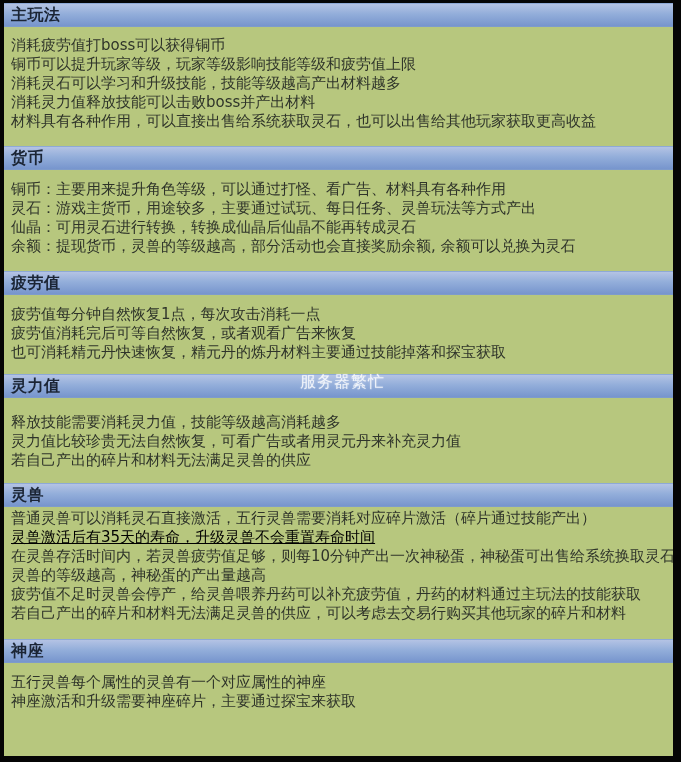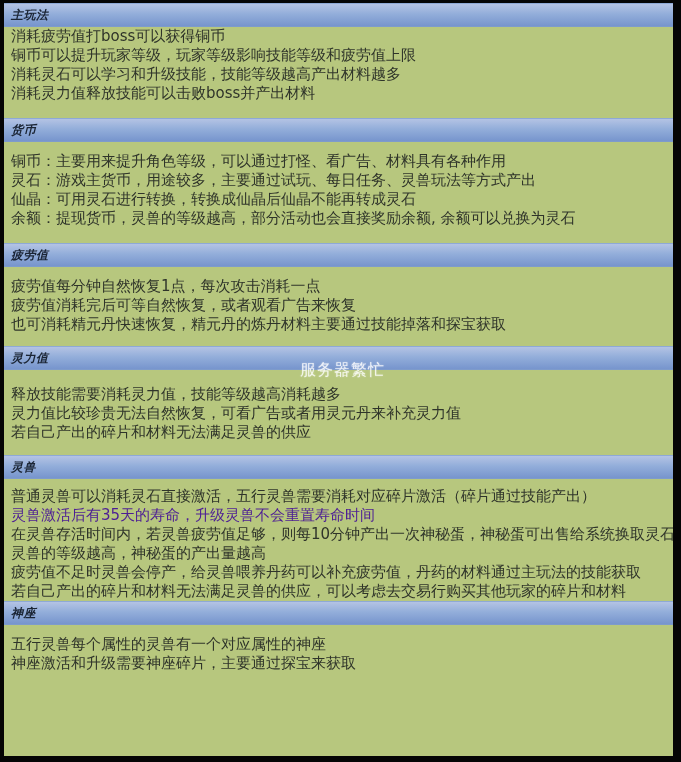--- a/index.html
+++ b/index.html
@@ -26,47 +26,46 @@
   .section-header {
     height: 24px;
     display: flex;
     align-items: center;
     padding-left: 7px;
     box-sizing: border-box;
     background: linear-gradient(180deg, #b4c3e4 0%, #93aeda 45%, #7795cd 100%);
     border-top: 1px solid #8ea9d6;
     border-bottom: 1px solid #7e9bcb;
     color: #1b2535;
-    font-size: 12px;
+    font-size: 16px;
     font-weight: bold;
     letter-spacing: 0.5px;
-    font-style: italic;
   }
   .section-body {
     padding-left: 7px;
     padding-right: 2px;
     color: #2f342a;
     font-size: 15px;
     line-height: 19px;
   }
   .line { white-space: nowrap; }
-  .red-line { color: #4c1d95; }
+  .red-line { color: #000000; text-decoration: underline; }
 
   
-  .s1 .section-body { }
+  .s1 .section-body { margin-top: 9px; }
   .s2 { margin-top: 15px; } .s2 .section-body { margin-top: 10px; }
   .s3 { margin-top: 15px; } .s3 .section-body { margin-top: 10px; }
   .s4 { margin-top: 12px; } .s4 .section-body { margin-top: 15px; }
-  .s5 { margin-top: 13px; } .s5 .section-body { margin-top: 8px; }
-  .s6 { } .s6 .section-body { margin-top: 10px; }
+  .s5 { margin-top: 13px; } .s5 .section-body { margin-top: 2px; }
+  .s6 { margin-top: 16px; } .s6 .section-body { margin-top: 10px; }
 
   .watermark {
     position: absolute;
     left: 300px;
-    top: 360px;
+    top: 372px;
     color: rgba(255,255,255,0.8);
     font-size: 16px;
     letter-spacing: 1px;
     text-shadow: 0 0 2px rgba(255,255,255,0.45);
     pointer-events: none;
   }
 </style>
 </head>
 <body>
 
@@ -75,20 +74,21 @@
 
     <div class="section s1">
       <div class="section-header">
           <span>主玩法</span>
         </div>
       <div class="section-body">
         <div class="line">消耗疲劳值打boss可以获得铜币</div>
         <div class="line">铜币可以提升玩家等级，玩家等级影响技能等级和疲劳值上限</div>
         <div class="line">消耗灵石可以学习和升级技能，技能等级越高产出材料越多</div>
         <div class="line">消耗灵力值释放技能可以击败boss并产出材料</div>
+        <div class="line">材料具有各种作用，可以直接出售给系统获取灵石，也可以出售给其他玩家获取更高收益</div>
       </div>
     </div>
 
     <div class="section s2">
       <div class="section-header">
           <span>货币</span>
         </div>
       <div class="section-body">
         <div class="line">铜币：主要用来提升角色等级，可以通过打怪、看广告、材料具有各种作用</div>
         <div class="line">灵石：游戏主货币，用途较多，主要通过试玩、每日任务、灵兽玩法等方式产出</div>

